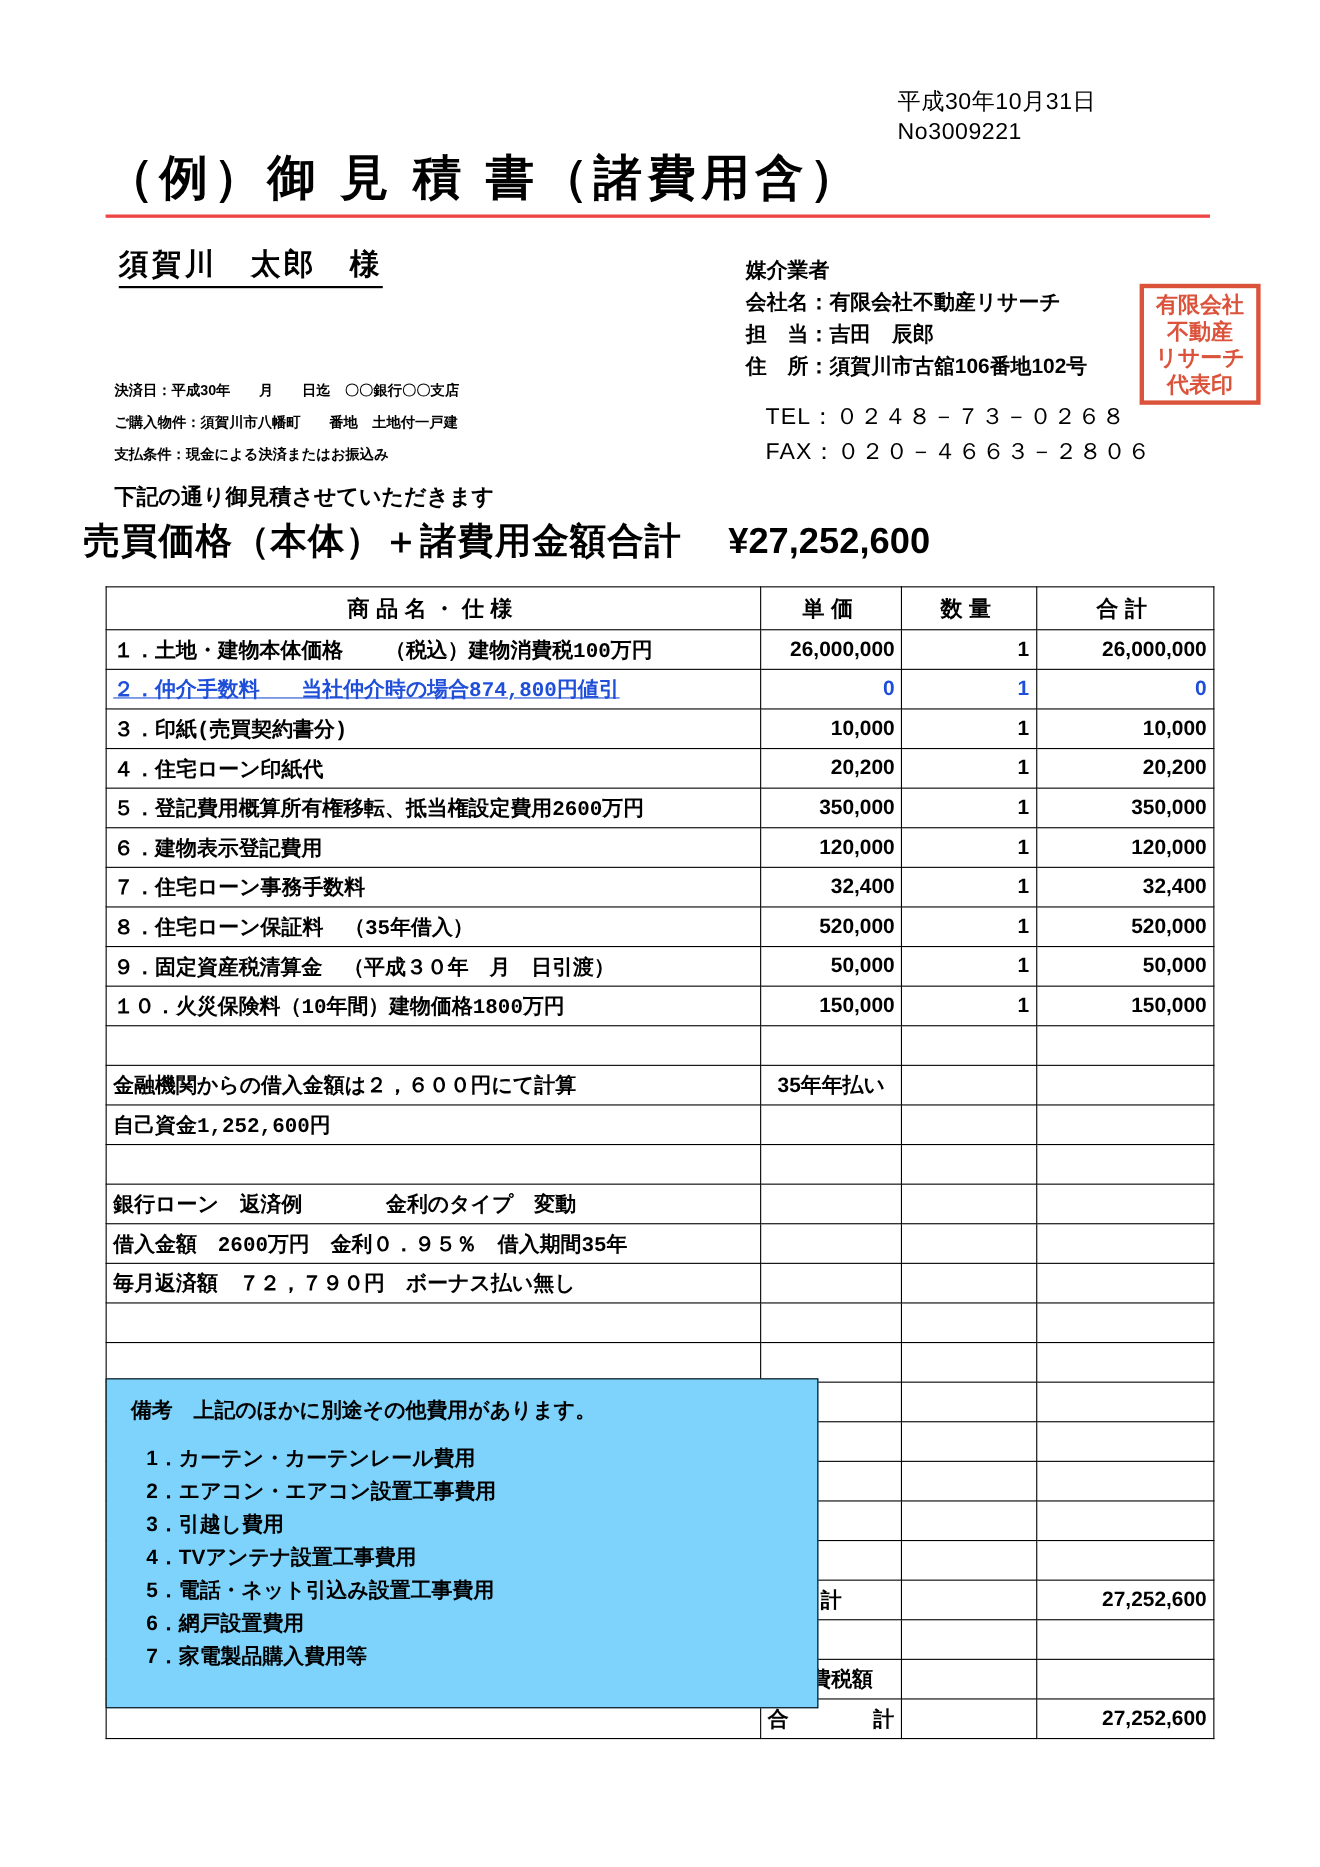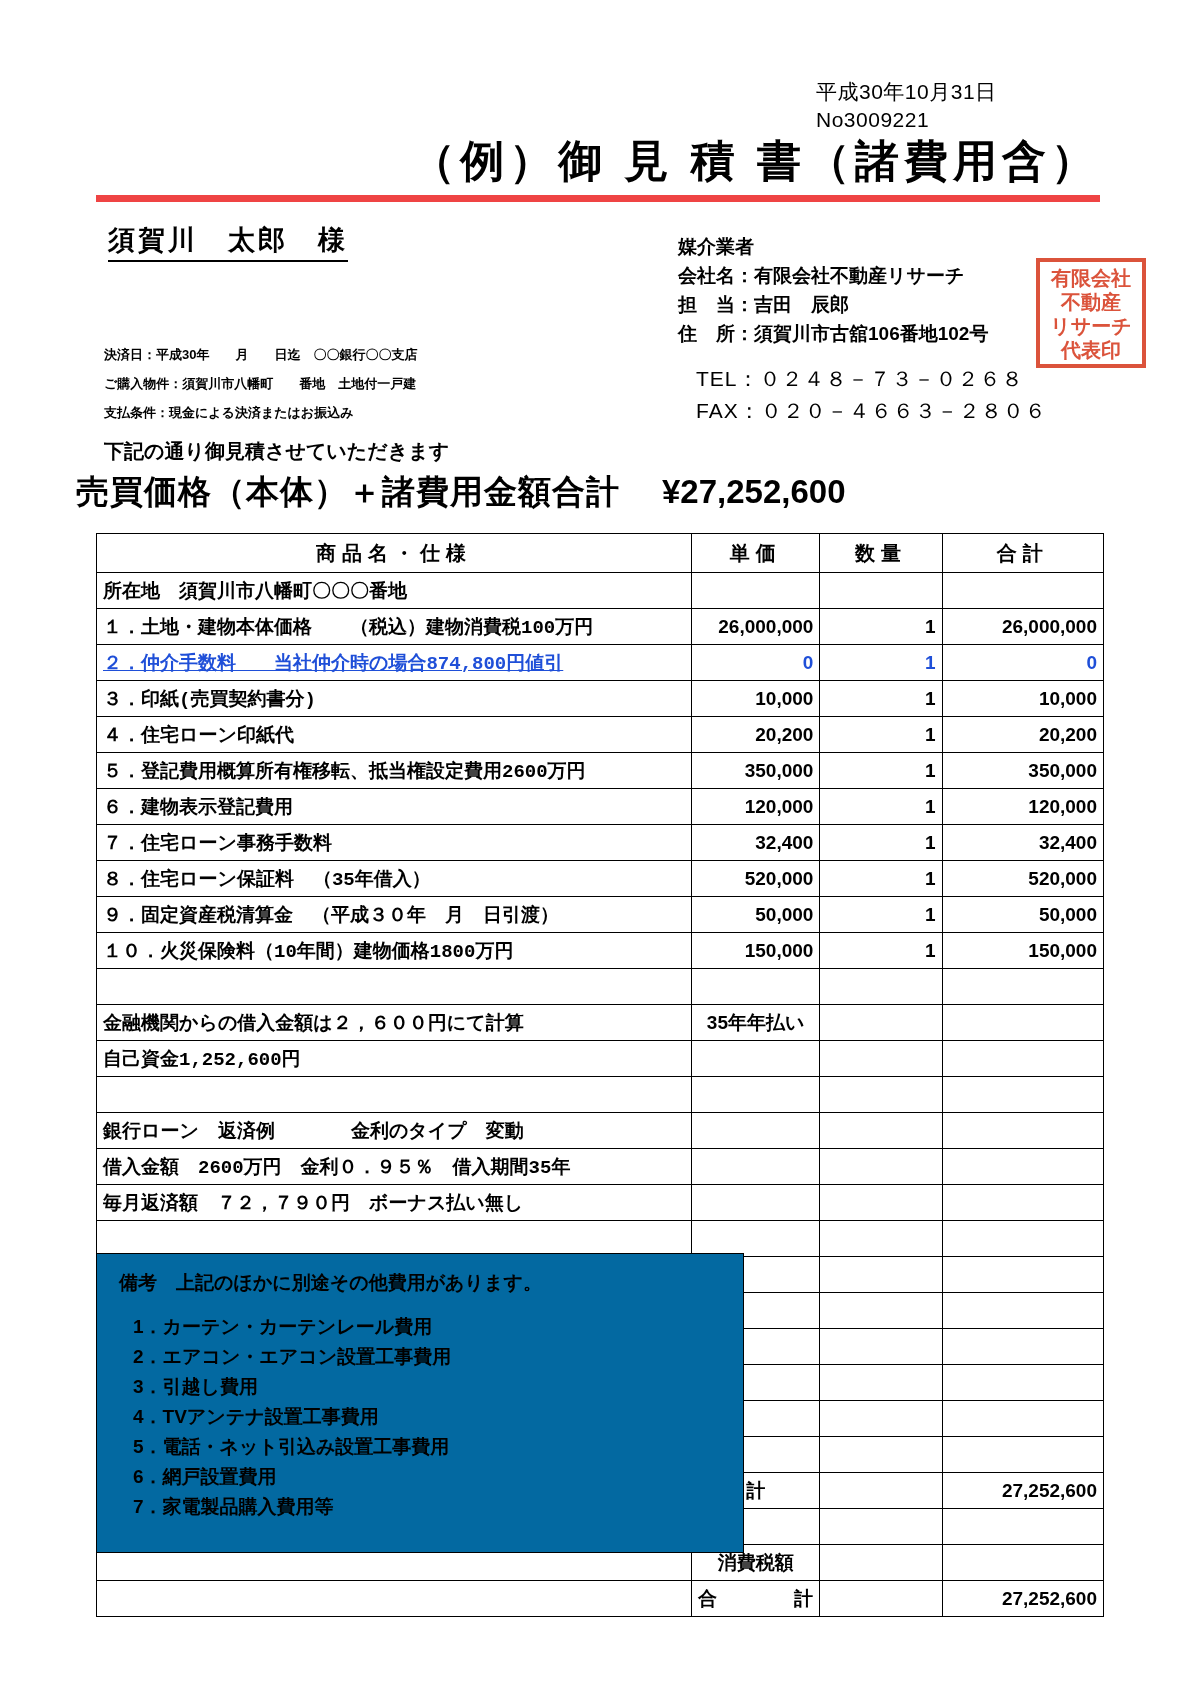--- a/index.html
+++ b/index.html
@@ -35,22 +35,22 @@
     top: 108px;
     font-size: 21px;
     letter-spacing: 0.5px;
   }
 
   .title-wrap {
     position: absolute;
     left: 96px;
     top: 132px;
     width: 1004px;
-    border-bottom: 7px solid #ef4444;
-    text-align: right;
+    border-bottom: 3px solid #ef4444;
+    text-align: left;
     padding-bottom: 4px;
   }
   .title-wrap .title {
     font-size: 44px;
     font-weight: 700;
     letter-spacing: 5px;
     white-space: nowrap;
   }
 
   .customer {
@@ -178,21 +178,21 @@
   .tbl td.spaced { letter-spacing: 5px; }
 
   
   .remarks {
     position: absolute;
     left: 96px;
     top: 1253px;
     width: 648px;
     height: 300px;
     border: 1px solid #000;
-    background: #0369a1;
+    background: #7dd3fc;
     box-sizing: border-box;
     padding: 16px 18px 0 22px;
     font-size: 19px;
     font-weight: 700;
     line-height: 26px;
   }
   .remarks .r-title { margin-bottom: 18px; }
   .remarks ol {
     margin: 0;
     padding: 0;
@@ -252,26 +252,20 @@
   </div>
 
   <table class="tbl">
     <tbody id="tbl-body">
       <tr class="head">
         <td class="c-name">商品名・仕様</td>
         <td class="c-unit">単価</td>
         <td class="c-qty">数量</td>
         <td class="c-sum">合計</td>
       </tr>
-    <tr>
-          <td class="c-name">所在地　須賀川市八幡町〇〇〇番地</td>
-          <td class="c-unit"></td>
-          <td class="c-qty"></td>
-          <td class="c-sum"></td>
-        </tr>
         <tr>
           <td class="c-name">１．土地・建物本体価格　　（税込）建物消費税100万円</td>
           <td class="c-unit">26,000,000</td>
           <td class="c-qty">1</td>
           <td class="c-sum">26,000,000</td>
         </tr>
         <tr>
           <td class="c-name blue-u">２．仲介手数料　　当社仲介時の場合874,800円値引</td>
           <td class="c-unit blue">0</td>
           <td class="c-qty blue">1</td>

